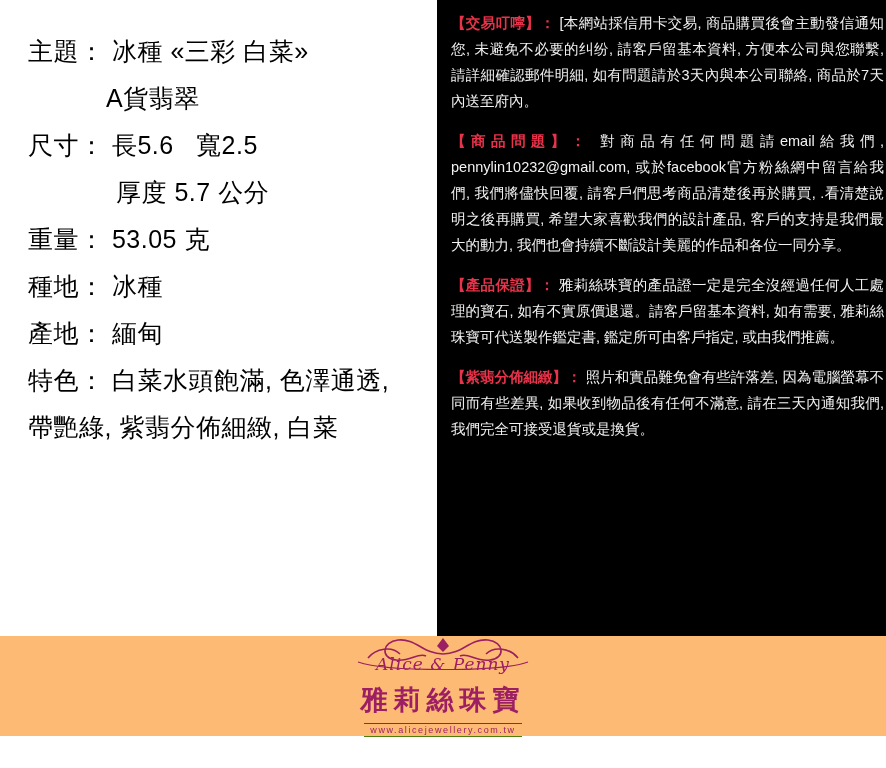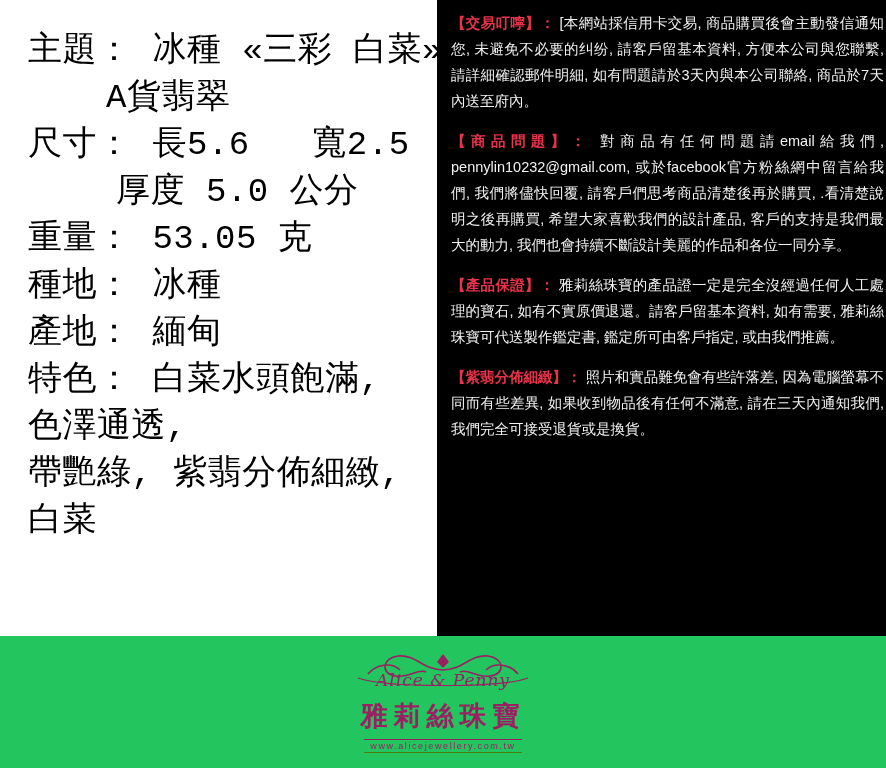--- a/index.html
+++ b/index.html
@@ -31,25 +31,24 @@
     background: #ffffff;
     box-sizing: border-box;
     padding: 28px 10px 10px 28px;
     color: #000000;
   }
   .spec-list {
     display: flex;
     flex-direction: column;
   }
   .spec-line {
-    font-size: 34px;
+    font-size: 25px;
     line-height: 47px;
     white-space: pre;
     letter-spacing: 0.5px;
-    font-family: Liberation Mono, monospace;
   }
   .spec-line.indented {
     text-indent: 78px;
   }
   .spec-line.indented2 {
     text-indent: 88px;
   }
   .spec-line.wrap {
     white-space: normal;
   }
@@ -69,22 +68,22 @@
   }
   .note-title {
     color: #e8334a;
     font-weight: bold;
   }
   .note-body {
     color: #f2f2f2;
   }
   
   .footer {
-    height: 132px;
-    background: #22c55e;
+    height: 100px;
+    background: #fdba74;
     display: flex;
     align-items: center;
     justify-content: center;
     position: relative;
   }
   .logo-wrap {
     display: flex;
     flex-direction: column;
     align-items: center;
     justify-content: center;
@@ -138,21 +137,21 @@
 
 <div class="page">
 
   <div class="content-row">
 
     <div class="left-panel">
       <div class="spec-list">
         <div class="spec-line">主題： 冰種 «三彩 白菜»</div>
         <div class="spec-line indented">A貨翡翠</div>
         <div class="spec-line">尺寸： 長5.6   寬2.5</div>
-        <div class="spec-line indented2">厚度 5.0 公分</div>
+        <div class="spec-line indented2">厚度 5.7 公分</div>
         <div class="spec-line">重量： 53.05 克</div>
         <div class="spec-line">種地： 冰種</div>
         <div class="spec-line">產地： 緬甸</div>
         <div class="spec-line wrap">特色： 白菜水頭飽滿, 色澤通透,</div>
         <div class="spec-line wrap"> 帶艷綠, 紫翡分佈細緻, 白菜</div>
       </div>
     </div>
 
     <div class="right-panel">
       <div class="note-block">

